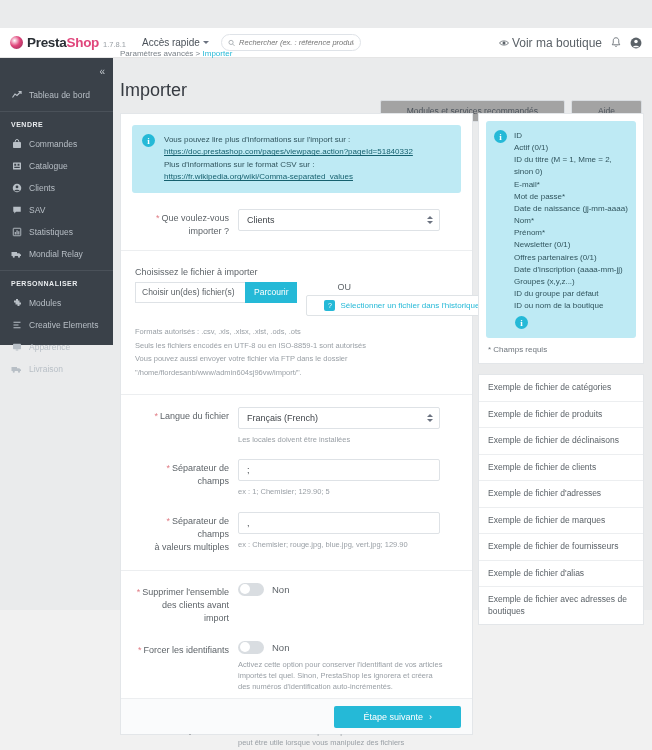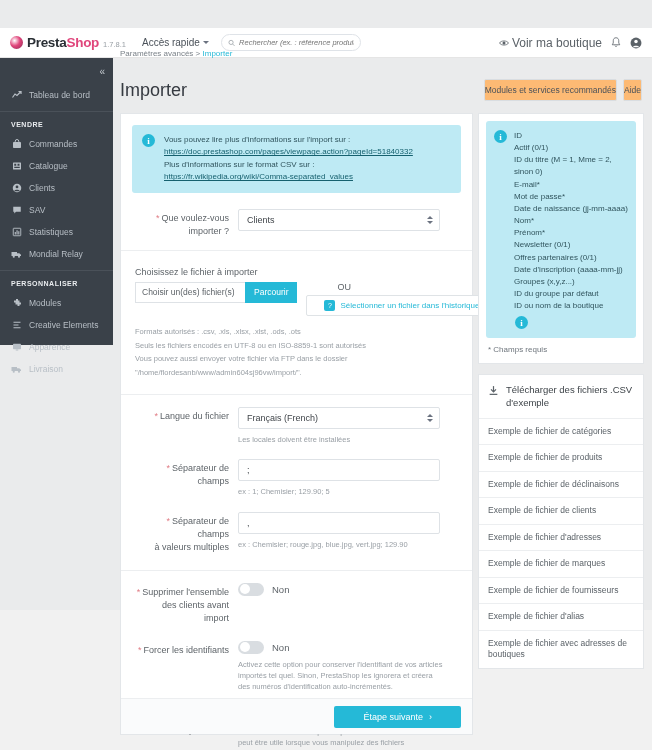--- a/index.html
+++ b/index.html
@@ -76,23 +76,23 @@
   .breadcrumb {
     position: absolute; top: 49px; left: 120px; font-size: 8px; color: #7b8289;
   }
   .breadcrumb .cur { color: #25b9d7; }
   .page-title {
     position: absolute; top: 80px; left: 120px;
     font-size: 18px; color: #363a41; font-weight: normal;
   }
   .hdr-btns { position: absolute; top: 79px; right: 10px; display: flex; gap: 6px; }
   .hdr-btn {
-    background: #fdba74; border: 1px solid #d9dde1; border-radius: 2px;
-    font-size: 8.5px; color: #4a5159; padding: 5px 0; cursor: pointer;
-    font-family: "Liberation Sans", sans-serif; white-space: nowrap;
+    background: #a3a3a3; border: 1px solid #d9dde1; border-radius: 2px;
+    font-size: 8.5px; color: #4a5159; padding: 5px 26px; cursor: pointer;
+    font-family: "Liberation Sans", sans-serif; white-space: nowrap; margin-top: 21px;
   }
 
   
   .main-card {
     position: absolute; top: 113px; left: 120px; width: 353px; height: 622px;
     background: #ffffff; border: 1px solid #e3e6e9;
   }
   .alert-info {
     margin: 11px 11px 0 11px; background: #beeaf4; border-radius: 3px;
     padding: 9px 10px 9px 10px; display: flex; gap: 9px;
@@ -572,28 +572,20 @@
           </div>
         </div>
         <div class="fields-foot">
           <div class="alert-ico">i</div>
         </div>
       </div>
       <div class="req-note">* Champs requis</div>
     </div>
 
     <div class="side-card">
-      <div class="dl-head">
-        <svg width="11" height="11" viewBox="0 0 20 20" style="flex:none;margin-top:1px;">
-          <line x1="10" y1="2" x2="10" y2="12" stroke="#5b6268" stroke-width="2.2"></line>
-          <polyline points="5.5,8 10,12.6 14.5,8" fill="none" stroke="#5b6268" stroke-width="2.2"></polyline>
-          <line x1="3" y1="17" x2="17" y2="17" stroke="#5b6268" stroke-width="2.2"></line>
-        </svg>
-        <span>Télécharger des fichiers .CSV d'exemple</span>
-      </div>
       <div class="dl-item">Exemple de fichier de catégories</div>
       <div class="dl-item">Exemple de fichier de produits</div>
       <div class="dl-item">Exemple de fichier de déclinaisons</div>
       <div class="dl-item">Exemple de fichier de clients</div>
       <div class="dl-item">Exemple de fichier d'adresses</div>
       <div class="dl-item">Exemple de fichier de marques</div>
       <div class="dl-item">Exemple de fichier de fournisseurs</div>
       <div class="dl-item">Exemple de fichier d'alias</div>
       <div class="dl-item">Exemple de fichier avec adresses de boutiques</div>
     </div>

